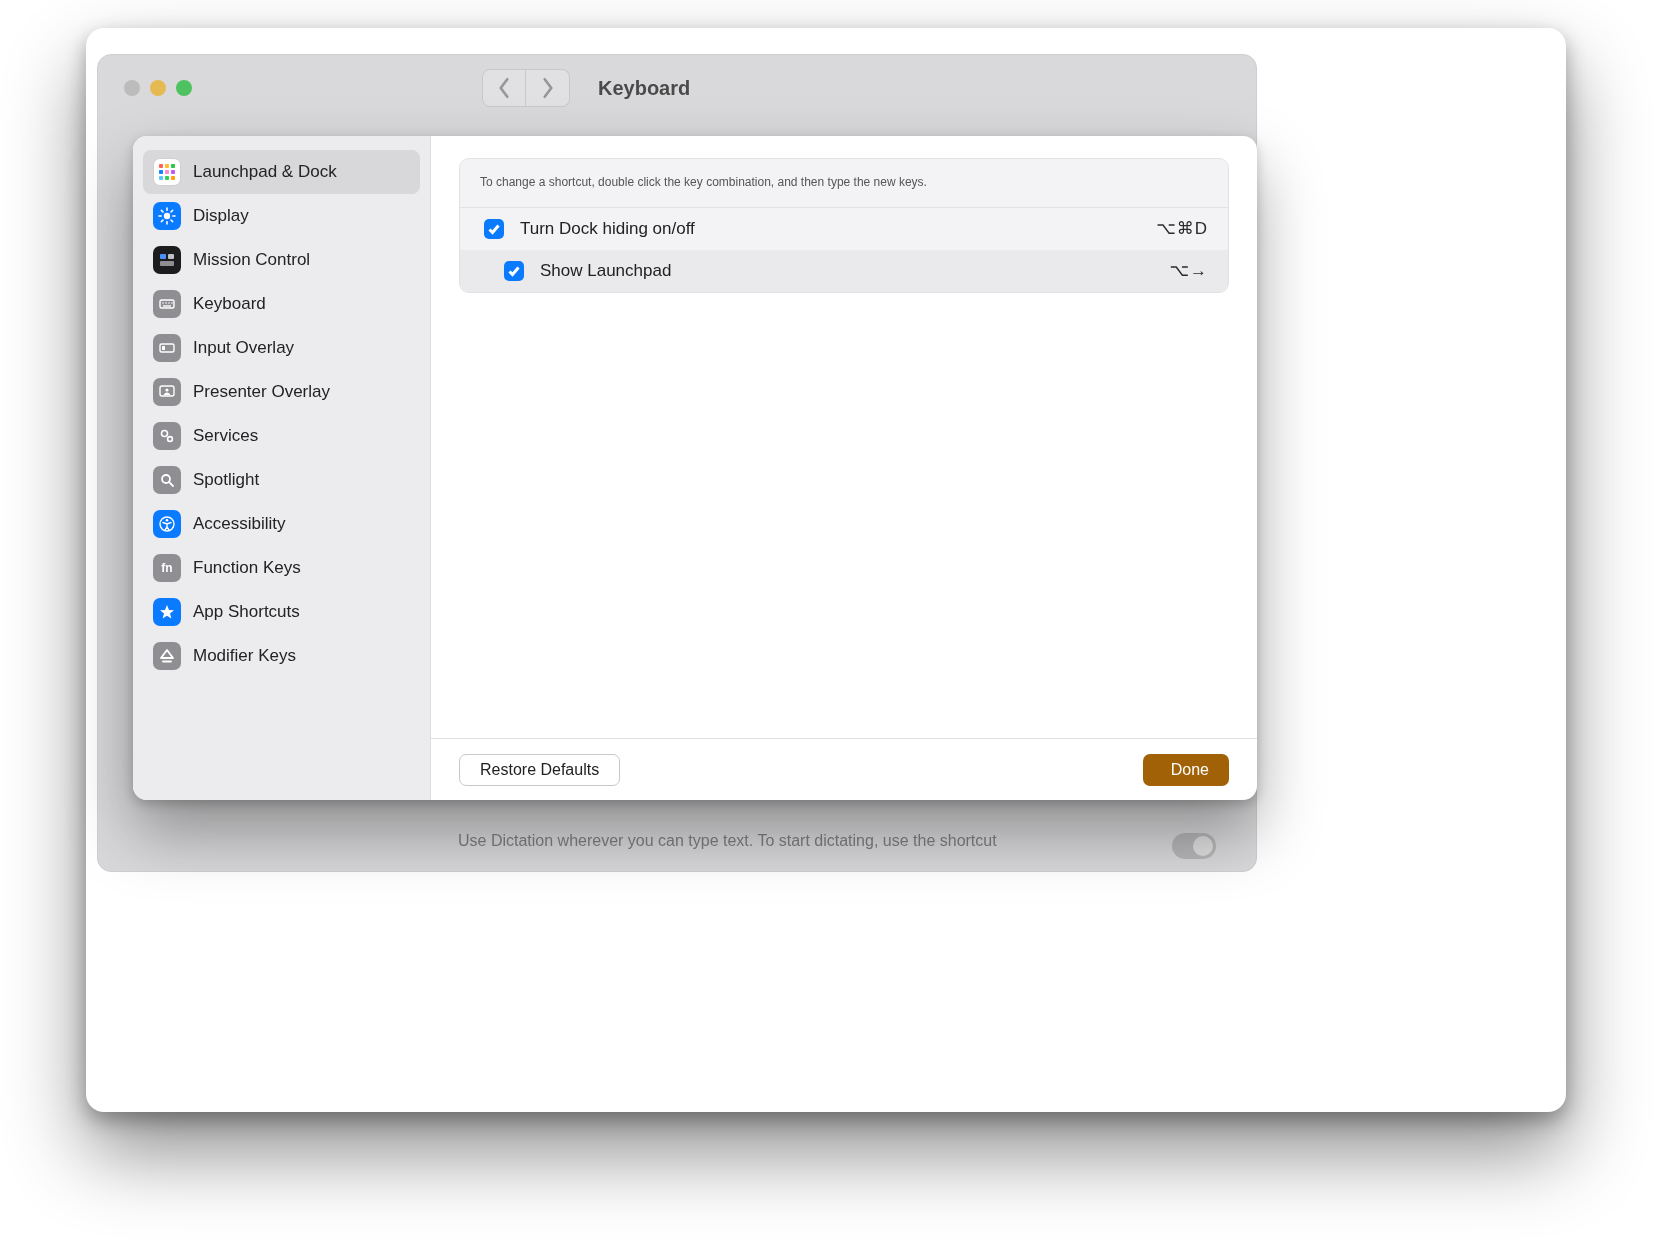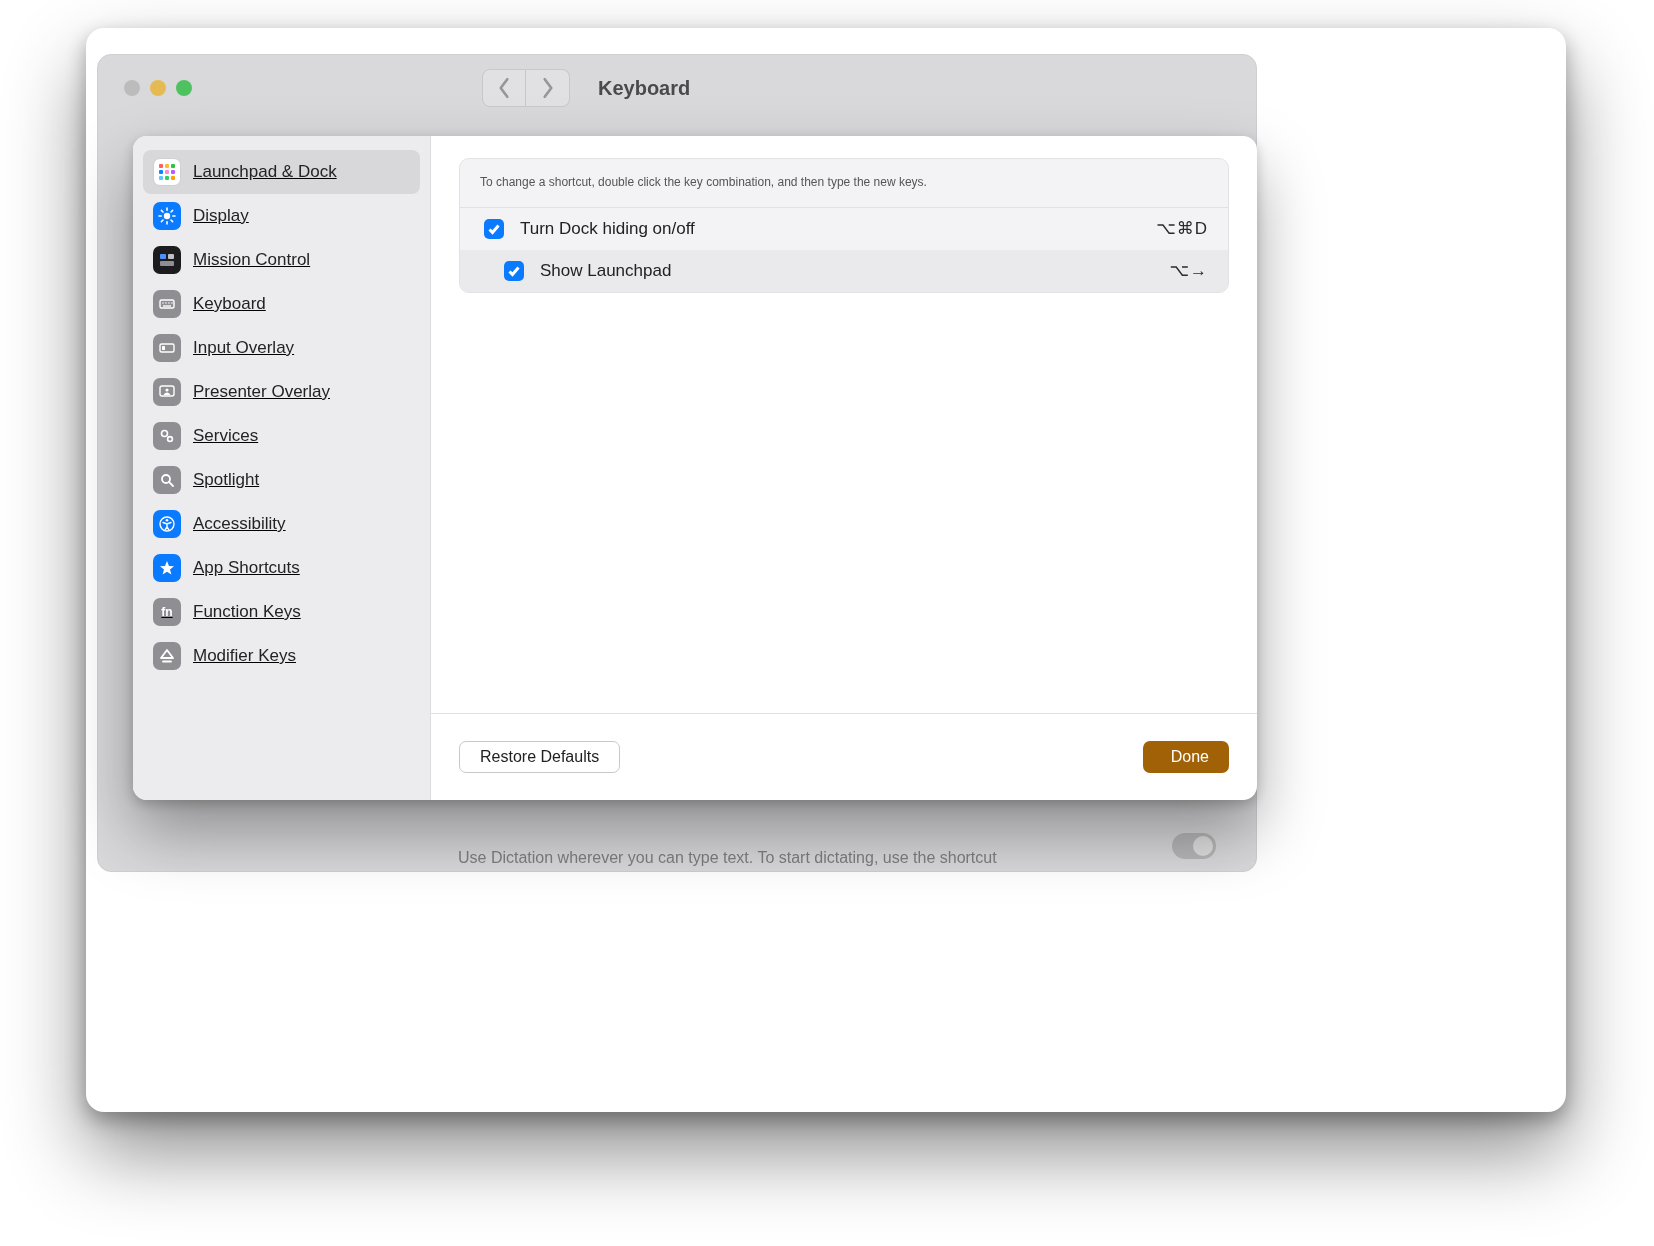--- a/index.html
+++ b/index.html
@@ -40,42 +40,42 @@
   .navbtns { margin-left: 280px; display:flex; gap:0; }
   .navbtn {
     width:44px; height:38px; background:#f3f3f5; border:1px solid #d0d0d2;
     display:flex; align-items:center; justify-content:center; color:#8c8c8e;
   }
   .navbtn:first-child { border-radius:8px 0 0 8px; }
   .navbtn:last-child  { border-radius:0 8px 8px 0; border-left:none; }
   .navbtn svg { width:14px; height:22px; }
   .parent-title { margin-left: 18px; font-size: 20px; font-weight:700; color:#222; }
   .parent-body-text {
-    position:absolute; left:360px; right:40px; bottom:4px;
+    position:absolute; left:360px; right:40px; bottom:21px;
     color:#6a6a6c; font-size:16px; white-space:nowrap; overflow:hidden;
   }
   .toggle-dim {
     position:absolute; right:40px; bottom:12px; width:44px; height:26px;
     background:#b9b9bb; border-radius:14px;
   }
   .toggle-dim::after{
     content:""; position:absolute; right:3px; top:3px; width:20px; height:20px;
     background:#f0f0f0; border-radius:50%;
   }
 
   
   .sheet {
     position:absolute; left:133px; top:136px; width:1124px; height:664px;
     background:#fff; border-radius:14px;
     box-shadow: 0 32px 64px rgba(0,0,0,.35), 0 4px 12px rgba(0,0,0,.2);
     display:flex; overflow:hidden;
   }
   .sidebar {
     width:298px; flex:0 0 298px; background:#ececee; border-right:1px solid #dcdcde;
-    padding:14px 10px; overflow:auto;text-decoration:underline;
+    padding:14px 10px; overflow:auto;
   }
   .sb-item {
     display:flex; align-items:center; gap:12px;
     height:44px; padding:0 10px; border-radius:8px;
     font-size:17px; color:#232325; cursor:default;
   }
   .sb-item.selected { background:#d8d8da; }
   .sb-icon {
     width:28px; height:28px; border-radius:7px; flex:0 0 28px;
     display:flex; align-items:center; justify-content:center;
@@ -100,21 +100,21 @@
   .row.alt { background:#eaeaec;padding-left:44px; }
   .chk {
     width:20px; height:20px; border-radius:5px; background:#0a7aff;
     display:flex; align-items:center; justify-content:center; flex:0 0 20px;
   }
   .chk svg { width:14px; height:14px; stroke:#fff; stroke-width:3; fill:none; }
   .row-label { flex:1; }
   .row-shortcut { font-size:17px; letter-spacing:1px; color:#2a2a2a; font-family:-apple-system,sans-serif; }
 
   .footer {
-    height:87px; border-top:1px solid #e2e2e4; display:flex; align-items:center;
+    height:62px; border-top:1px solid #e2e2e4; display:flex; align-items:center;
     padding:0 28px; gap:14px;
   }
   .spacer { flex:1; }
   .btn {
     height:32px; padding:0 20px; border-radius:7px; font-size:16px;
     display:flex; align-items:center; justify-content:center; cursor:default;
   }
   .btn-secondary { background:#fff; border:1px solid #c9c9cc; color:#222; }
   .btn-primary { background:#a16207; color:#fff; border:none; font-weight:500;padding-left:28px; }
 
@@ -263,33 +263,33 @@
         <svg viewBox="0 0 18 18">
             <circle cx="9" cy="9" r="7" fill="none" stroke="#fff" stroke-width="1.4"></circle>
             <circle cx="9" cy="5.3" r="1.3" fill="#fff"></circle>
             <path d="M5 7.5 L9 9 L13 7.5 M9 9 V12 L7 15 M9 12 L11 15" stroke="#fff" stroke-width="1.4" fill="none" stroke-linecap="round"></path>
           </svg>
       </span>
       <span>Accessibility</span>
     </div>
 
     <div class="sb-item">
+      <span class="sb-icon" style="background:#8e8e93">
+        <span style="color:#fff;font-size:12px;font-weight:600">fn</span>
+      </span>
+      <span>Function Keys</span>
+    </div>
+
+    <div class="sb-item">
       <span class="sb-icon" style="background:#0a7aff">
         <svg viewBox="0 0 18 18">
             <path d="M9 2 L11 7 L16 7.3 L12 10.6 L13.4 15.6 L9 12.8 L4.6 15.6 L6 10.6 L2 7.3 L7 7 Z" fill="#fff"></path>
           </svg>
       </span>
       <span>App Shortcuts</span>
-    </div>
-
-    <div class="sb-item">
-      <span class="sb-icon" style="background:#8e8e93">
-        <span style="color:#fff;font-size:12px;font-weight:600">fn</span>
-      </span>
-      <span>Function Keys</span>
     </div>
 
     <div class="sb-item">
       <span class="sb-icon" style="background:#8e8e93">
         <svg viewBox="0 0 18 18">
             <path d="M9 3 L15 11 H3 Z" fill="none" stroke="#fff" stroke-width="1.8" stroke-linejoin="round"></path>
             <line x1="5" y1="14.5" x2="13" y2="14.5" stroke="#fff" stroke-width="1.8" stroke-linecap="round"></line>
           </svg>
       </span>
       <span>Modifier Keys</span>

